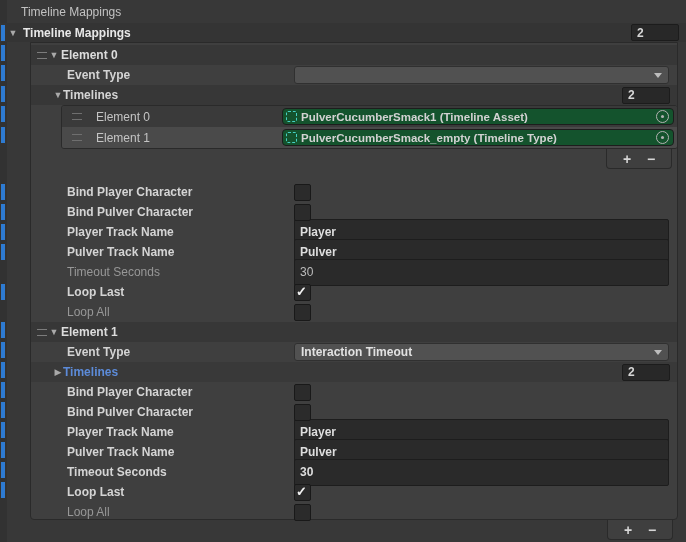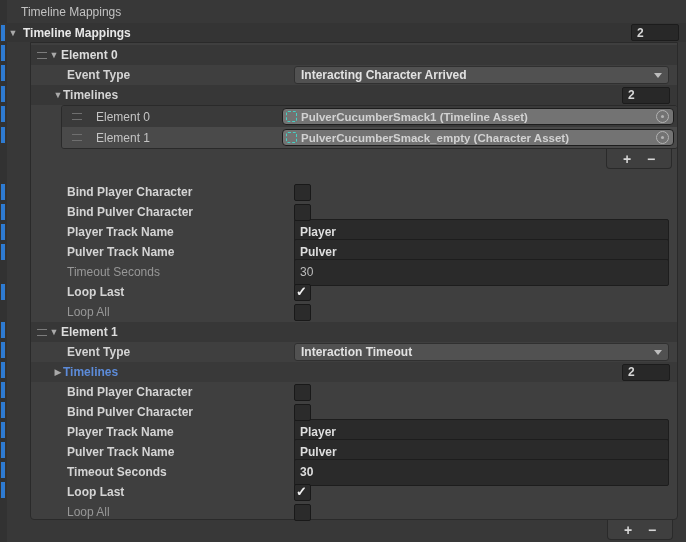--- a/index.html
+++ b/index.html
@@ -61,21 +61,21 @@
   .checkbox.checked::after{content:"✓";position:absolute;left:1px;top:-1px;color:#f2f2f2;
             font-size:13px;font-weight:bold;}
 
   .listbox{margin-left:30px;width:617px;border:1px solid #2a2a2a;border-radius:3px;
            box-sizing:border-box;overflow:hidden;}
   .listrow{height:21px;display:flex;align-items:center;padding-left:10px;}
   .listrow.alt0{background:#3a3a3a;}
   .listrow.alt1{background:#4a4a4a;}
   .listrow .drag{margin-right:14px;border-color:#6f6f6f;}
   .listlabel{flex:0 0 186px;color:#c4c4c4;}
-  .objfield{flex:1;height:17px;margin-right:3px;background:#737373;border:1px solid #1d1d1d;
+  .objfield{flex:1;height:17px;margin-right:3px;background:#14532d;border:1px solid #1d1d1d;
             border-radius:4px;display:flex;align-items:center;padding-left:3px;box-sizing:border-box;}
   .tl-icon{width:9px;height:9px;border:1px dashed #45d0c3;border-radius:2px;flex:0 0 auto;}
   .objtext{margin-left:4px;font-weight:bold;color:#d2d2d2;font-size:11.5px;white-space:nowrap;}
   .picker{margin-left:auto;margin-right:4px;width:11px;height:11px;border:1px solid #b2b2b2;
           border-radius:50%;position:relative;flex:0 0 auto;}
   .picker::after{content:"";position:absolute;left:4px;top:4px;width:3px;height:3px;
           background:#b2b2b2;border-radius:50%;}
 
   .list-footer-row{height:21px;display:flex;}
   .footer-tab{margin-left:auto;margin-right:5px;width:64px;height:19px;background:#3f3f3f;
@@ -106,21 +106,20 @@
 
     <div class="elem-hdr">
       <span class="drag"></span>
       <span class="tri">▼</span>
       <span class="elem-title">Element 0</span>
     </div>
 
     <div class="row">
       <span class="label bold">Event Type</span>
       <div class="dropdown">
-        <span>Interacting Character Arrived</span>
         <span class="dd-arrow"></span>
       </div>
     </div>
 
     <div class="band">
       <span class="tri">▼</span>
       <span class="band-title bold">Timelines</span>
       <div class="intfield">2</div>
     </div>
 
@@ -132,21 +131,21 @@
           <span class="tl-icon"></span>
           <span class="objtext">PulverCucumberSmack1 (Timeline Asset)</span>
           <span class="picker"></span>
         </div>
       </div>
       <div class="listrow alt1">
         <span class="drag"></span>
         <span class="listlabel">Element 1</span>
         <div class="objfield">
           <span class="tl-icon"></span>
-          <span class="objtext">PulverCucumberSmack_empty (Character Asset)</span>
+          <span class="objtext">PulverCucumberSmack_empty (Timeline Type)</span>
           <span class="picker"></span>
         </div>
       </div>
     </div>
 
     <div class="list-footer-row">
       <div class="footer-tab">
         <span class="pm">+</span>
         <span class="pm">−</span>
       </div>

